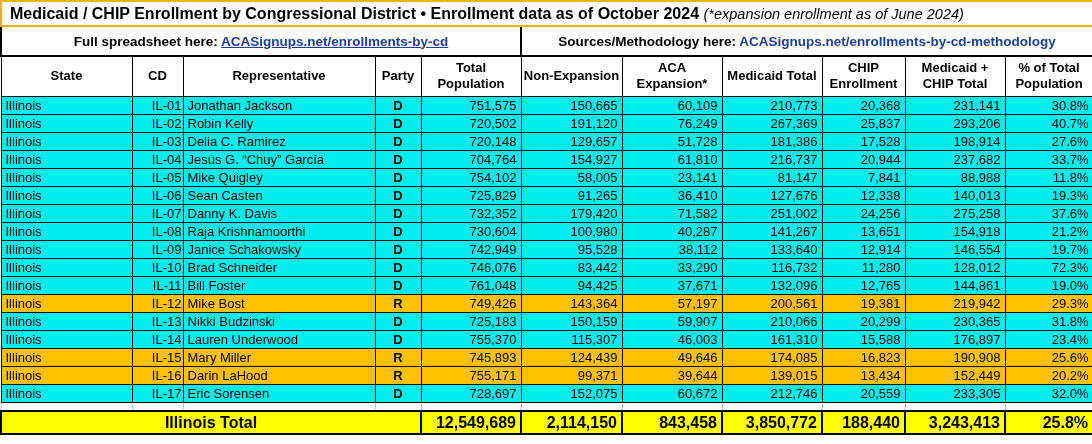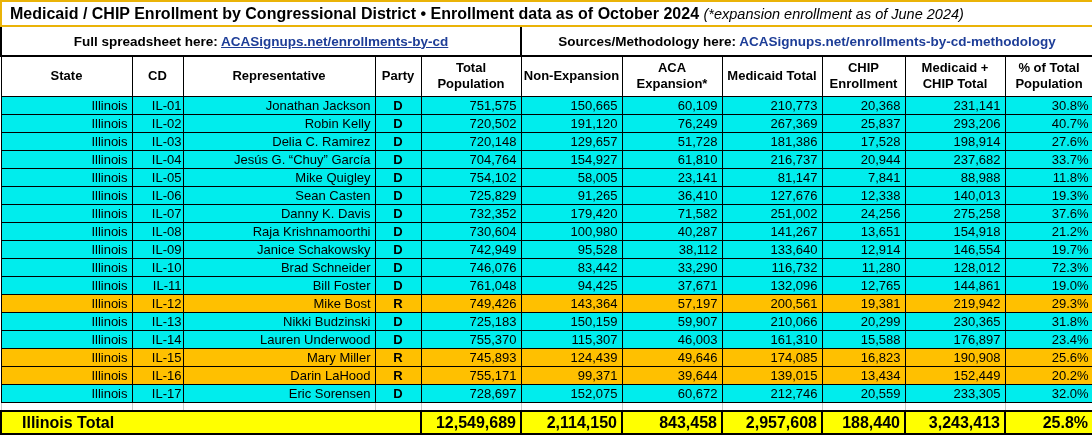--- a/index.html
+++ b/index.html
@@ -61,41 +61,41 @@
     border-top:2px solid #000;
   }
   
   tbody td{
     height:16px;
     font-size:13px;
     vertical-align:middle;
   }
   .dem-row td{background:var(--democrat_row,#00eded);}
   .rep-row td{background:var(--republican_row,#ffc000);}
-  .col-state,.col-rep{text-align:right;padding:0 4px;}
+  .col-state,.col-rep{text-align:left;padding:0 4px;}
   .col-cd{text-align:right;margin-left:42px;}
   .col-party{text-align:center;font-weight:bold;}
   .num{text-align:right;padding:0 4px;}
   
   .gap-row td{
     height:9px;
     background:#fff;
     border:1px solid #c8c8c8;
     border-top:1px solid #000;
     border-bottom:2px solid #000;
   }
   
   .total-row td{
     background:var(--total_row,#ffff00);
     border:2px solid #000;
     height:23px;
     font-size:16px;
     font-weight:bold;
   }
-  .total-label{text-align:left;padding:0 20px;}
+  .total-label{text-align:center;padding:0 20px;}
 </style>
 </head>
 <body>
 
 <div class="sheet">
   <table>
     <colgroup>
       <col style="width:131px">
         <col style="width:51px">
         <col style="width:192px">
@@ -375,20 +375,20 @@
           <td></td>
         <td></td>
           <td></td>
         <td></td>
       </tr>
       <tr class="total-row">
         <td colspan="4" class="total-label">Illinois Total</td>
         <td class="num">12,549,689</td>
         <td class="num">2,114,150</td>
         <td class="num">843,458</td>
-        <td class="num">2,957,608</td>
+        <td class="num">3,850,772</td>
         <td class="num">188,440</td>
         <td class="num">3,243,413</td>
         <td class="num">25.8%</td>
       </tr>
     </tfoot>
   </table>
 </div>
 
 </body></html>

